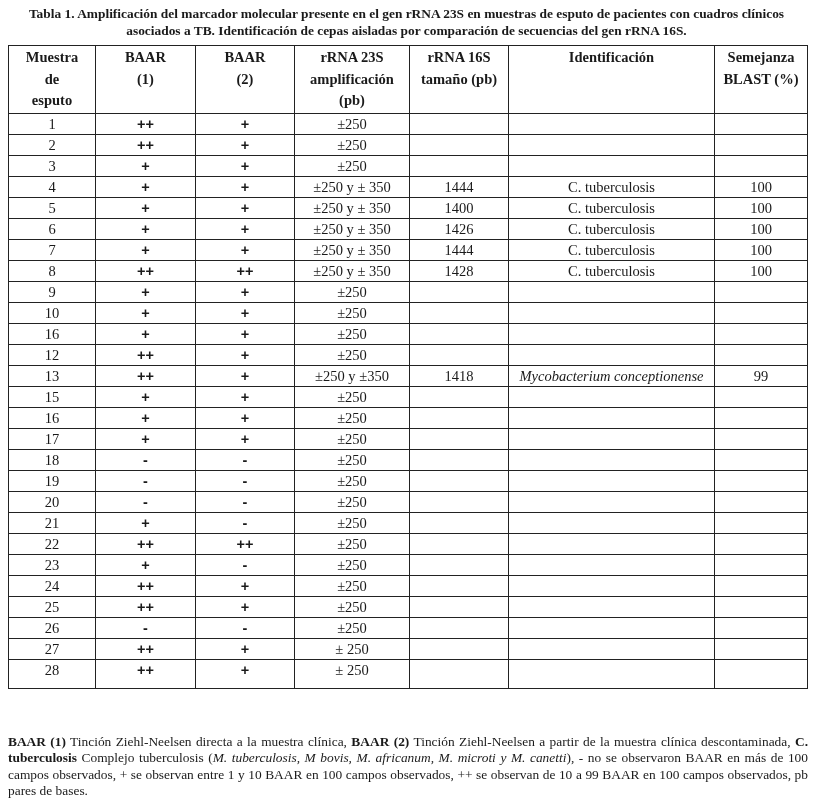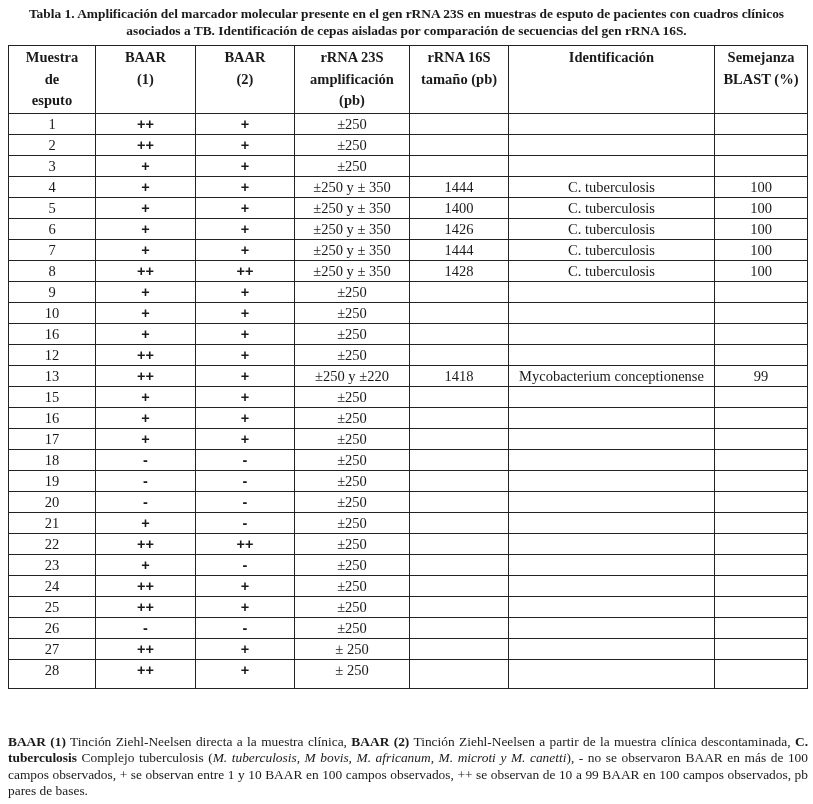--- a/index.html
+++ b/index.html
@@ -19,21 +19,21 @@
   table.data th, table.data td {
     border: 1.5px solid #222; padding: 0; text-align: center;
     font-size: 14.5px;
   }
   table.data th {
     font-weight: bold; vertical-align: top; height: 66px; line-height: 21.5px; padding-top: 1px;
   }
   table.data td { height: 20px; line-height: 20px; }
   table.data tr.last td { height: 28px; vertical-align: top; line-height: 20px; }
   td.sym { font-family: "Liberation Sans", "DejaVu Sans", sans-serif; font-weight: bold; font-size: 13px; }
-  td.ital { }
+  td.ital { font-style: italic; }
   .footnote {
     position: absolute; left: 8px; top: 734px; width: 800px;
     font-size: 13.4px; line-height: 16.4px; text-align: justify;
   }
   .footnote b { font-weight: bold; }
   .footnote i { }
 </style>
 </head>
 <body>
 
@@ -197,21 +197,21 @@
         <td class="sym">+</td>
         <td>±250</td>
         <td></td>
         <td></td>
         <td></td>
       </tr>
       <tr>
         <td>13</td>
         <td class="sym">++</td>
         <td class="sym">+</td>
-        <td>±250 y ±220</td>
+        <td>±250 y ±350</td>
         <td>1418</td>
         <td class="ital">Mycobacterium conceptionense</td>
         <td>99</td>
       </tr>
       <tr>
         <td>15</td>
         <td class="sym">+</td>
         <td class="sym">+</td>
         <td>±250</td>
         <td></td>

